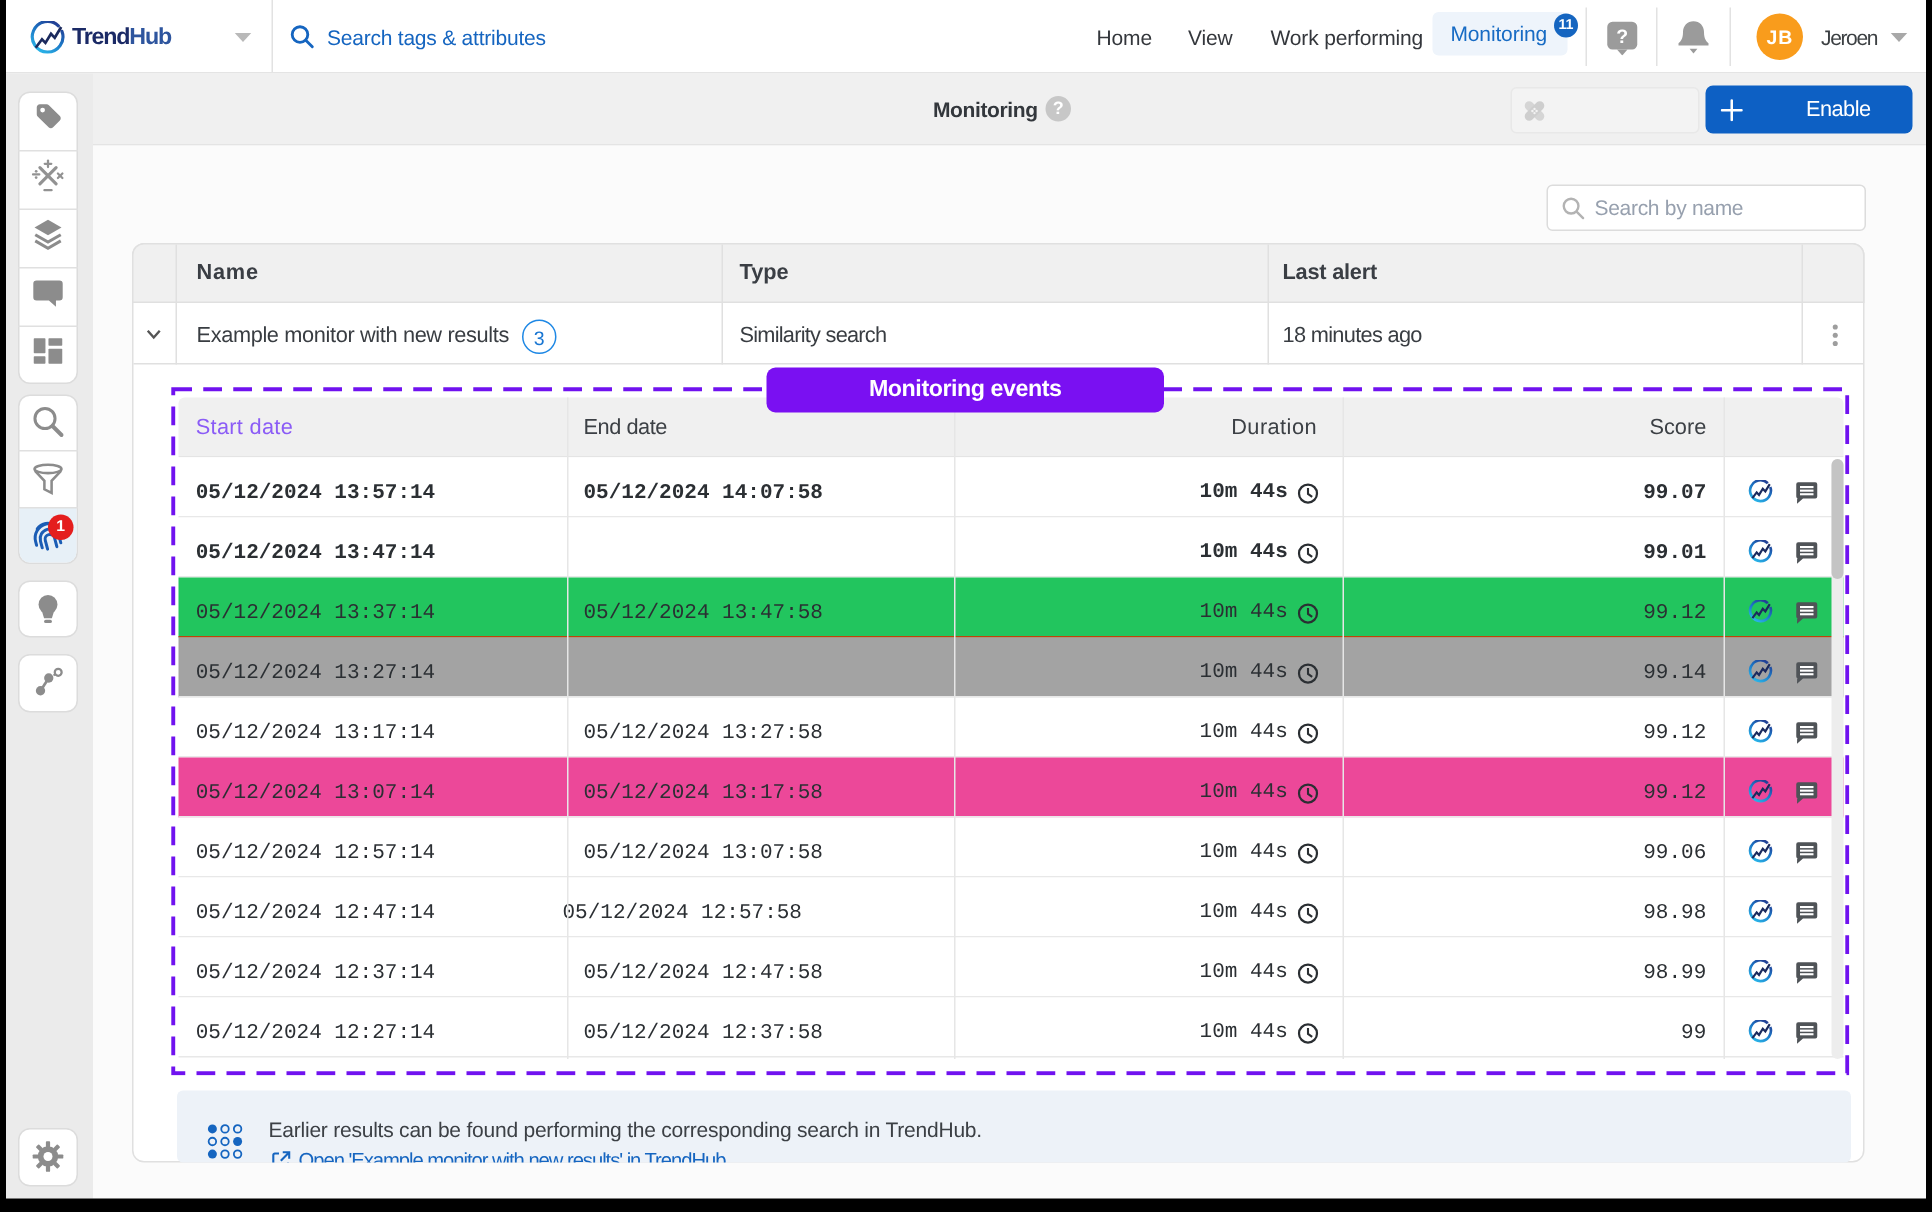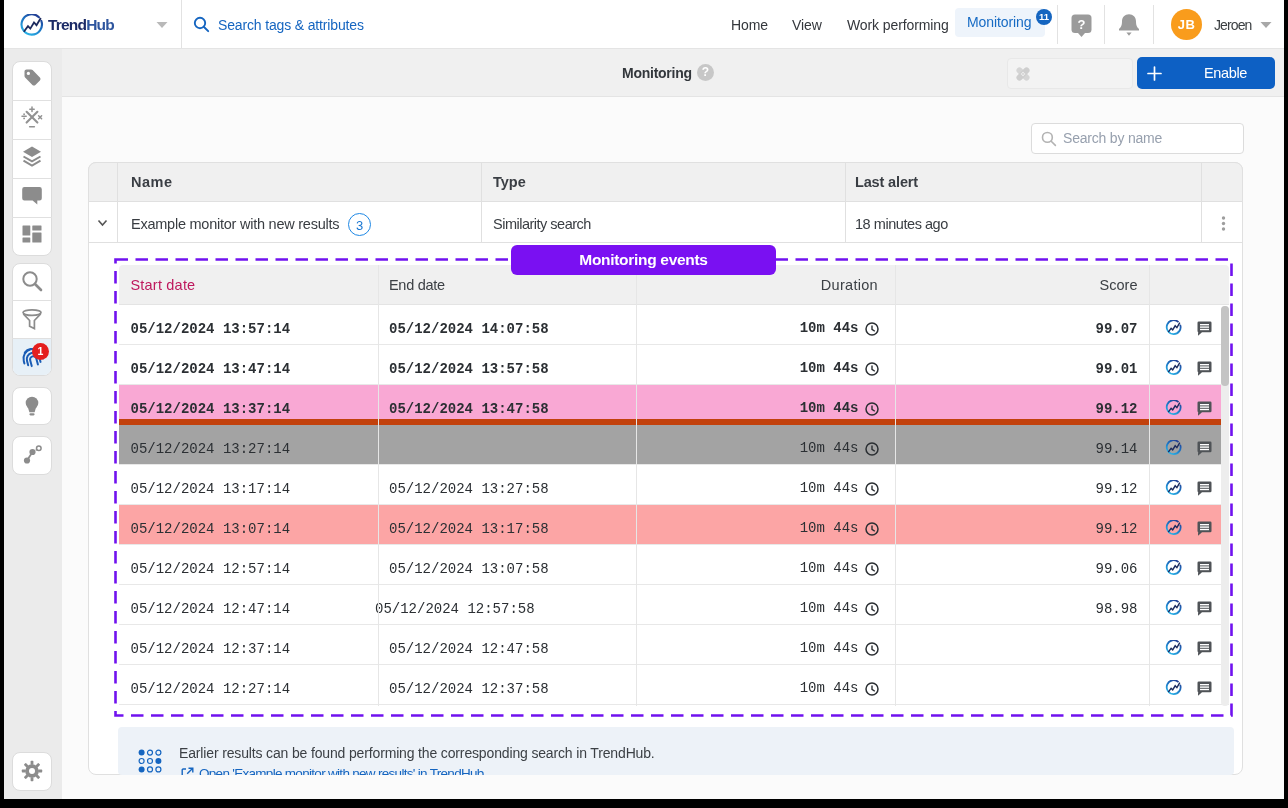--- a/index.html
+++ b/index.html
@@ -224,21 +224,21 @@
   <svg class="abs" style="left:1220px;top:216px;" width="7" height="15" viewBox="0 0 7 15">
       <g fill="#9e9e9e">
         <circle cx="3.5" cy="2" r="1.7"></circle>
         <circle cx="3.5" cy="7.5" r="1.7"></circle>
         <circle cx="3.5" cy="13" r="1.7"></circle>
       </g>
     </svg>
 
   <div class="abs" style="left:119px;top:265px;width:1110px;height:441px;">
   <div style="height:40px;background:#f0f0f0;border-radius:4px 4px 0 0;border-bottom:1px solid #e4e4e4;position:relative;">
-        <div class="abs" style="left:11.5px;top:0;height:40px;line-height:40px;font-size:14.5px;letter-spacing:0.2px;color:#be185d;">Start date</div>
+        <div class="abs" style="left:11.5px;top:0;height:40px;line-height:40px;font-size:14.5px;letter-spacing:0.2px;color:#8b5cf6;">Start date</div>
         <div class="abs" style="left:270px;top:0;height:40px;line-height:40px;font-size:14.5px;letter-spacing:-0.3px;color:#3c4045;">End date</div>
         <div class="abs" style="left:517px;width:242px;top:0;height:40px;line-height:40px;font-size:14.5px;letter-spacing:0.3px;color:#3c4045;text-align:right;">Duration</div>
         <div class="abs" style="left:775px;width:243.5px;top:0;height:40px;line-height:40px;font-size:14.5px;color:#3c4045;text-align:right;">Score</div>
       </div>
   <div style="height:40px;border-bottom:1px solid #e8e8e8;position:relative;background:#fff;font-weight:bold;">
   <div class="abs mono" style="left:11.5px;top:0;height:39px;line-height:48px;font-size:14px;color:#2b2f33;">05/12/2024 13:57:14</div>
   <div class="abs mono" style="left:270px;top:0;height:39px;line-height:48px;font-size:14px;color:#2b2f33;">05/12/2024 14:07:58</div>
   <div class="abs mono" style="left:517px;width:242.5px;top:0;height:39px;line-height:39px;font-size:14px;color:#2b2f33;text-align:right;display:flex;align-items:center;justify-content:flex-end;padding-top:8px;">10m 44s<svg style="margin-left:6px;flex:0 0 auto;" width="14" height="14" viewBox="0 0 14 14">
             <circle cx="7" cy="7" r="6" fill="none" stroke="#2b2f33" stroke-width="1.5"></circle>
             <path d="M7,3.4 V7.3 L9.8,9.3" fill="none" stroke="#2b2f33" stroke-width="1.4"></path>
@@ -252,40 +252,39 @@
           <svg width="15" height="15" viewBox="0 0 15 15">
             <path d="M1.8,0.5 H13.2 a1.3,1.3 0 0 1 1.3,1.3 V10 a1.3,1.3 0 0 1 -1.3,1.3 H5 L1,14.8 l0.1,-3.5 H1.8 A1.3,1.3 0 0 1 0.5,10 V1.8 A1.3,1.3 0 0 1 1.8,0.5 z" fill="#4f5357"></path>
             <rect x="3" y="3" width="9" height="1.4" fill="#fff"></rect>
             <rect x="3" y="5.4" width="9" height="1.4" fill="#fff"></rect>
             <rect x="3" y="7.8" width="9" height="1.4" fill="#fff"></rect>
           </svg>
         </div>
   </div>
   <div style="height:40px;border-bottom:1px solid #e8e8e8;position:relative;background:#fff;font-weight:bold;">
   <div class="abs mono" style="left:11.5px;top:0;height:39px;line-height:48px;font-size:14px;color:#2b2f33;">05/12/2024 13:47:14</div>
-  <div class="abs mono" style="left:270px;top:0;height:39px;line-height:48px;font-size:14px;color:#2b2f33;">05/12/2024 13:57:58</div>
   <div class="abs mono" style="left:517px;width:242.5px;top:0;height:39px;line-height:39px;font-size:14px;color:#2b2f33;text-align:right;display:flex;align-items:center;justify-content:flex-end;padding-top:8px;">10m 44s<svg style="margin-left:6px;flex:0 0 auto;" width="14" height="14" viewBox="0 0 14 14">
             <circle cx="7" cy="7" r="6" fill="none" stroke="#2b2f33" stroke-width="1.5"></circle>
             <path d="M7,3.4 V7.3 L9.8,9.3" fill="none" stroke="#2b2f33" stroke-width="1.4"></path>
           </svg></div>
   <div class="abs mono" style="left:775px;width:243.5px;top:0;height:39px;line-height:48px;font-size:14px;color:#2b2f33;text-align:right;">99.01</div>
   <div class="abs" style="left:1030px;width:80px;top:0;height:39px;display:flex;align-items:center;justify-content:flex-start;gap:15px;padding-left:16px;padding-top:8px;">
           <svg width="17" height="17" viewBox="0 0 25 25">
             <path d="M 19.9 3.2 A 10.2 10.2 0 1 0 22.3 6.9" fill="none" stroke="url(#lg1)" stroke-width="2.6"></path>
             <polyline points="4.8,17.8 9.0,12.2 11.3,14.6 15.0,8.5 17.5,11.2 21.8,4.0" fill="none" stroke="#1b2a5e" stroke-width="2.1"></polyline>
           </svg>
           <svg width="15" height="15" viewBox="0 0 15 15">
             <path d="M1.8,0.5 H13.2 a1.3,1.3 0 0 1 1.3,1.3 V10 a1.3,1.3 0 0 1 -1.3,1.3 H5 L1,14.8 l0.1,-3.5 H1.8 A1.3,1.3 0 0 1 0.5,10 V1.8 A1.3,1.3 0 0 1 1.8,0.5 z" fill="#4f5357"></path>
             <rect x="3" y="3" width="9" height="1.4" fill="#fff"></rect>
             <rect x="3" y="5.4" width="9" height="1.4" fill="#fff"></rect>
             <rect x="3" y="7.8" width="9" height="1.4" fill="#fff"></rect>
           </svg>
         </div>
   </div>
-  <div style="height:40px;border-bottom:6px solid #c2410c;position:relative;background:#f9a8d4;font-weight:bold;">
+  <div style="height:40px;border-bottom:1px solid #c2410c;position:relative;background:#22c55e;font-weight:normal;">
   <div class="abs mono" style="left:11.5px;top:0;height:39px;line-height:48px;font-size:14px;color:#2b2f33;">05/12/2024 13:37:14</div>
   <div class="abs mono" style="left:270px;top:0;height:39px;line-height:48px;font-size:14px;color:#2b2f33;">05/12/2024 13:47:58</div>
   <div class="abs mono" style="left:517px;width:242.5px;top:0;height:39px;line-height:39px;font-size:14px;color:#2b2f33;text-align:right;display:flex;align-items:center;justify-content:flex-end;padding-top:8px;">10m 44s<svg style="margin-left:6px;flex:0 0 auto;" width="14" height="14" viewBox="0 0 14 14">
             <circle cx="7" cy="7" r="6" fill="none" stroke="#2b2f33" stroke-width="1.5"></circle>
             <path d="M7,3.4 V7.3 L9.8,9.3" fill="none" stroke="#2b2f33" stroke-width="1.4"></path>
           </svg></div>
   <div class="abs mono" style="left:775px;width:243.5px;top:0;height:39px;line-height:48px;font-size:14px;color:#2b2f33;text-align:right;">99.12</div>
   <div class="abs" style="left:1030px;width:80px;top:0;height:39px;display:flex;align-items:center;justify-content:flex-start;gap:15px;padding-left:16px;padding-top:8px;">
           <svg width="17" height="17" viewBox="0 0 25 25">
             <path d="M 19.9 3.2 A 10.2 10.2 0 1 0 22.3 6.9" fill="none" stroke="url(#lg1)" stroke-width="2.6"></path>
@@ -333,21 +332,21 @@
             <polyline points="4.8,17.8 9.0,12.2 11.3,14.6 15.0,8.5 17.5,11.2 21.8,4.0" fill="none" stroke="#1b2a5e" stroke-width="2.1"></polyline>
           </svg>
           <svg width="15" height="15" viewBox="0 0 15 15">
             <path d="M1.8,0.5 H13.2 a1.3,1.3 0 0 1 1.3,1.3 V10 a1.3,1.3 0 0 1 -1.3,1.3 H5 L1,14.8 l0.1,-3.5 H1.8 A1.3,1.3 0 0 1 0.5,10 V1.8 A1.3,1.3 0 0 1 1.8,0.5 z" fill="#4f5357"></path>
             <rect x="3" y="3" width="9" height="1.4" fill="#fff"></rect>
             <rect x="3" y="5.4" width="9" height="1.4" fill="#fff"></rect>
             <rect x="3" y="7.8" width="9" height="1.4" fill="#fff"></rect>
           </svg>
         </div>
   </div>
-  <div style="height:40px;border-bottom:1px solid #e8e8e8;position:relative;background:#fca5a5;font-weight:normal;">
+  <div style="height:40px;border-bottom:1px solid #e8e8e8;position:relative;background:#ec4899;font-weight:normal;">
   <div class="abs mono" style="left:11.5px;top:0;height:39px;line-height:48px;font-size:14px;color:#2b2f33;">05/12/2024 13:07:14</div>
   <div class="abs mono" style="left:270px;top:0;height:39px;line-height:48px;font-size:14px;color:#2b2f33;">05/12/2024 13:17:58</div>
   <div class="abs mono" style="left:517px;width:242.5px;top:0;height:39px;line-height:39px;font-size:14px;color:#2b2f33;text-align:right;display:flex;align-items:center;justify-content:flex-end;padding-top:8px;">10m 44s<svg style="margin-left:6px;flex:0 0 auto;" width="14" height="14" viewBox="0 0 14 14">
             <circle cx="7" cy="7" r="6" fill="none" stroke="#2b2f33" stroke-width="1.5"></circle>
             <path d="M7,3.4 V7.3 L9.8,9.3" fill="none" stroke="#2b2f33" stroke-width="1.4"></path>
           </svg></div>
   <div class="abs mono" style="left:775px;width:243.5px;top:0;height:39px;line-height:48px;font-size:14px;color:#2b2f33;text-align:right;">99.12</div>
   <div class="abs" style="left:1030px;width:80px;top:0;height:39px;display:flex;align-items:center;justify-content:flex-start;gap:15px;padding-left:16px;padding-top:8px;">
           <svg width="17" height="17" viewBox="0 0 25 25">
             <path d="M 19.9 3.2 A 10.2 10.2 0 1 0 22.3 6.9" fill="none" stroke="url(#lg1)" stroke-width="2.6"></path>
@@ -403,40 +402,42 @@
           </svg>
         </div>
   </div>
   <div style="height:40px;border-bottom:1px solid #e8e8e8;position:relative;background:#fff;font-weight:normal;">
   <div class="abs mono" style="left:11.5px;top:0;height:39px;line-height:48px;font-size:14px;color:#2b2f33;">05/12/2024 12:37:14</div>
   <div class="abs mono" style="left:270px;top:0;height:39px;line-height:48px;font-size:14px;color:#2b2f33;">05/12/2024 12:47:58</div>
   <div class="abs mono" style="left:517px;width:242.5px;top:0;height:39px;line-height:39px;font-size:14px;color:#2b2f33;text-align:right;display:flex;align-items:center;justify-content:flex-end;padding-top:8px;">10m 44s<svg style="margin-left:6px;flex:0 0 auto;" width="14" height="14" viewBox="0 0 14 14">
             <circle cx="7" cy="7" r="6" fill="none" stroke="#2b2f33" stroke-width="1.5"></circle>
             <path d="M7,3.4 V7.3 L9.8,9.3" fill="none" stroke="#2b2f33" stroke-width="1.4"></path>
           </svg></div>
+  <div class="abs mono" style="left:775px;width:243.5px;top:0;height:39px;line-height:48px;font-size:14px;color:#2b2f33;text-align:right;">98.99</div>
   <div class="abs" style="left:1030px;width:80px;top:0;height:39px;display:flex;align-items:center;justify-content:flex-start;gap:15px;padding-left:16px;padding-top:8px;">
           <svg width="17" height="17" viewBox="0 0 25 25">
             <path d="M 19.9 3.2 A 10.2 10.2 0 1 0 22.3 6.9" fill="none" stroke="url(#lg1)" stroke-width="2.6"></path>
             <polyline points="4.8,17.8 9.0,12.2 11.3,14.6 15.0,8.5 17.5,11.2 21.8,4.0" fill="none" stroke="#1b2a5e" stroke-width="2.1"></polyline>
           </svg>
           <svg width="15" height="15" viewBox="0 0 15 15">
             <path d="M1.8,0.5 H13.2 a1.3,1.3 0 0 1 1.3,1.3 V10 a1.3,1.3 0 0 1 -1.3,1.3 H5 L1,14.8 l0.1,-3.5 H1.8 A1.3,1.3 0 0 1 0.5,10 V1.8 A1.3,1.3 0 0 1 1.8,0.5 z" fill="#4f5357"></path>
             <rect x="3" y="3" width="9" height="1.4" fill="#fff"></rect>
             <rect x="3" y="5.4" width="9" height="1.4" fill="#fff"></rect>
             <rect x="3" y="7.8" width="9" height="1.4" fill="#fff"></rect>
           </svg>
         </div>
   </div>
   <div style="height:40px;border-bottom:1px solid #e8e8e8;position:relative;background:#fff;font-weight:normal;">
   <div class="abs mono" style="left:11.5px;top:0;height:39px;line-height:48px;font-size:14px;color:#2b2f33;">05/12/2024 12:27:14</div>
   <div class="abs mono" style="left:270px;top:0;height:39px;line-height:48px;font-size:14px;color:#2b2f33;">05/12/2024 12:37:58</div>
   <div class="abs mono" style="left:517px;width:242.5px;top:0;height:39px;line-height:39px;font-size:14px;color:#2b2f33;text-align:right;display:flex;align-items:center;justify-content:flex-end;padding-top:8px;">10m 44s<svg style="margin-left:6px;flex:0 0 auto;" width="14" height="14" viewBox="0 0 14 14">
             <circle cx="7" cy="7" r="6" fill="none" stroke="#2b2f33" stroke-width="1.5"></circle>
             <path d="M7,3.4 V7.3 L9.8,9.3" fill="none" stroke="#2b2f33" stroke-width="1.4"></path>
           </svg></div>
+  <div class="abs mono" style="left:775px;width:243.5px;top:0;height:39px;line-height:48px;font-size:14px;color:#2b2f33;text-align:right;">99</div>
   <div class="abs" style="left:1030px;width:80px;top:0;height:39px;display:flex;align-items:center;justify-content:flex-start;gap:15px;padding-left:16px;padding-top:8px;">
           <svg width="17" height="17" viewBox="0 0 25 25">
             <path d="M 19.9 3.2 A 10.2 10.2 0 1 0 22.3 6.9" fill="none" stroke="url(#lg1)" stroke-width="2.6"></path>
             <polyline points="4.8,17.8 9.0,12.2 11.3,14.6 15.0,8.5 17.5,11.2 21.8,4.0" fill="none" stroke="#1b2a5e" stroke-width="2.1"></polyline>
           </svg>
           <svg width="15" height="15" viewBox="0 0 15 15">
             <path d="M1.8,0.5 H13.2 a1.3,1.3 0 0 1 1.3,1.3 V10 a1.3,1.3 0 0 1 -1.3,1.3 H5 L1,14.8 l0.1,-3.5 H1.8 A1.3,1.3 0 0 1 0.5,10 V1.8 A1.3,1.3 0 0 1 1.8,0.5 z" fill="#4f5357"></path>
             <rect x="3" y="3" width="9" height="1.4" fill="#fff"></rect>
             <rect x="3" y="5.4" width="9" height="1.4" fill="#fff"></rect>
             <rect x="3" y="7.8" width="9" height="1.4" fill="#fff"></rect>

